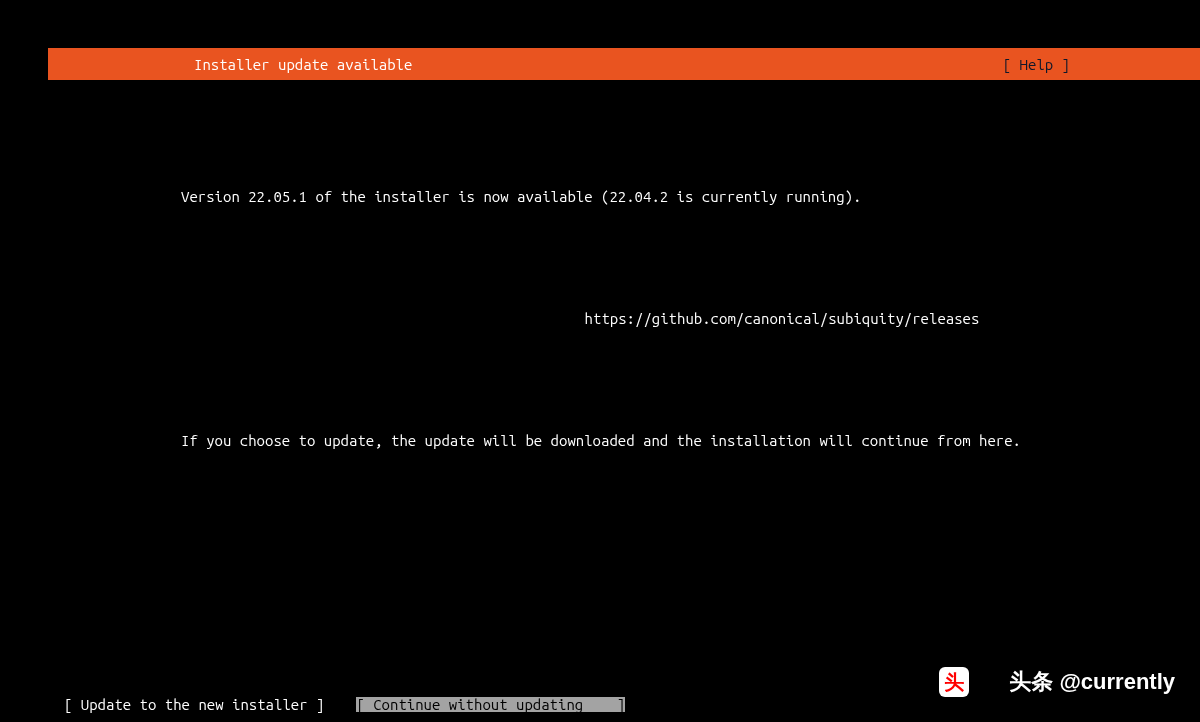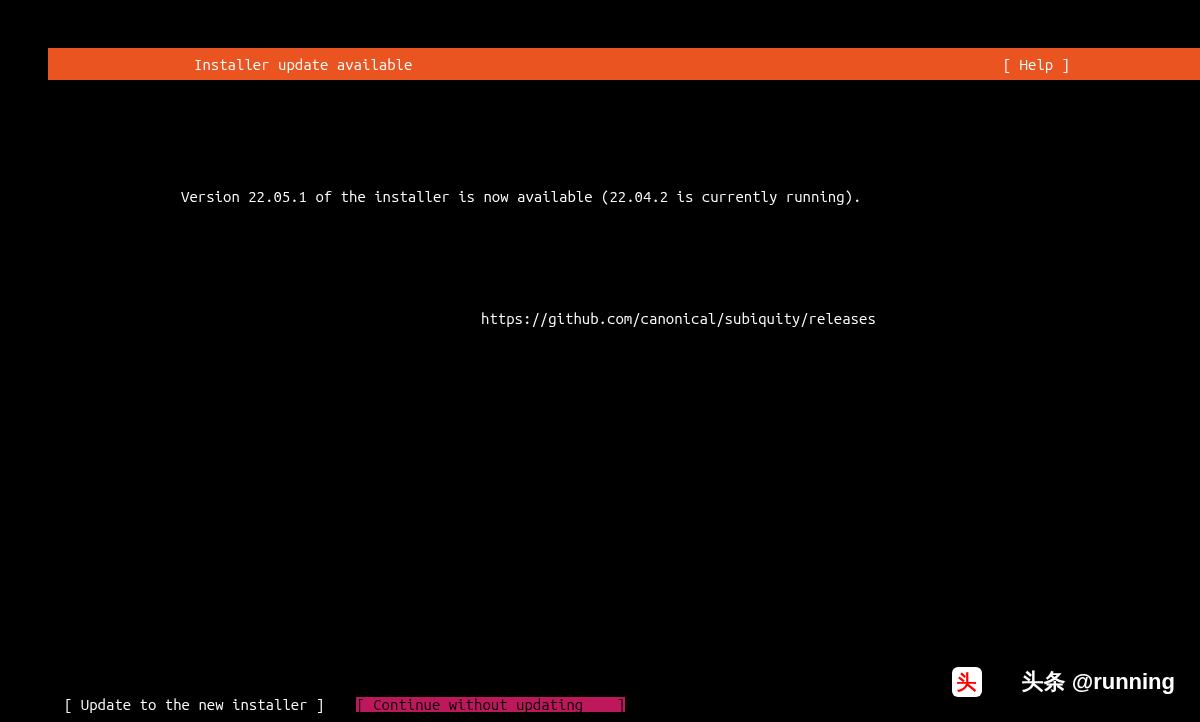--- a/index.html
+++ b/index.html
@@ -24,54 +24,54 @@
       display: flex;
       align-items: center;
       justify-content: space-between;
       padding: 0 130px;
       font-size: 15px;
     }
     .header-title {
       color: #ffffff;
     }
     .help-button {
-      color: #ffffff;
+      color: #0f172a;
       cursor: pointer;
     }
     .content {
       padding: 10px 117px;
       line-height: 30px;
       white-space: pre;
     }
     .content-line {
       line-height: 30px;
     }
     .url-line {
-      text-align: left;
+      text-align: center;
       padding-left: 300px;
     }
     .bottom-buttons {
       position: absolute;
       bottom: 10px;
       left: 0;
       right: 0;
       display: flex;
       flex-direction: row;
       align-items: center;
       font-size: 15px;
       line-height: 15px;
     }
     .button-row {
       white-space: pre;
       font-family: inherit;
       cursor: pointer;
       padding: 0;
     }
     .button-selected {
-      background: #be185d;
+      background: #a3a3a3;
       color: #000000;
     }
     .watermark {
       position: absolute;
       bottom: 25px;
       right: 25px;
       display: flex;
       align-items: center;
       gap: 8px;
       color: #ffffff;
@@ -96,23 +96,24 @@
 <body>
 
 <div class="header-bar">
   <span class="header-title">Installer update available</span>
   <span class="help-button">[ Help ]</span>
 </div>
 
 <div class="content">
   <div class="content-line">Version 22.05.1 of the installer is now available (22.04.2 is currently running).</div>
   <div class="content-line url-line">https://github.com/canonical/subiquity/releases</div>
+  <div class="content-line">If you choose to update, the update will be downloaded and the installation will continue from here.</div>
 </div>
 
 <div class="bottom-buttons">
   <div class="button-row">[ Update to the new installer ]</div>
   <div class="button-row button-selected">[ Continue without updating    ]</div>
 </div>
 
 <div class="watermark">
   <div class="watermark-logo">头</div>
-  <span>头条 @running</span>
+  <span>头条 @currently</span>
 </div>
 
 </body></html>

